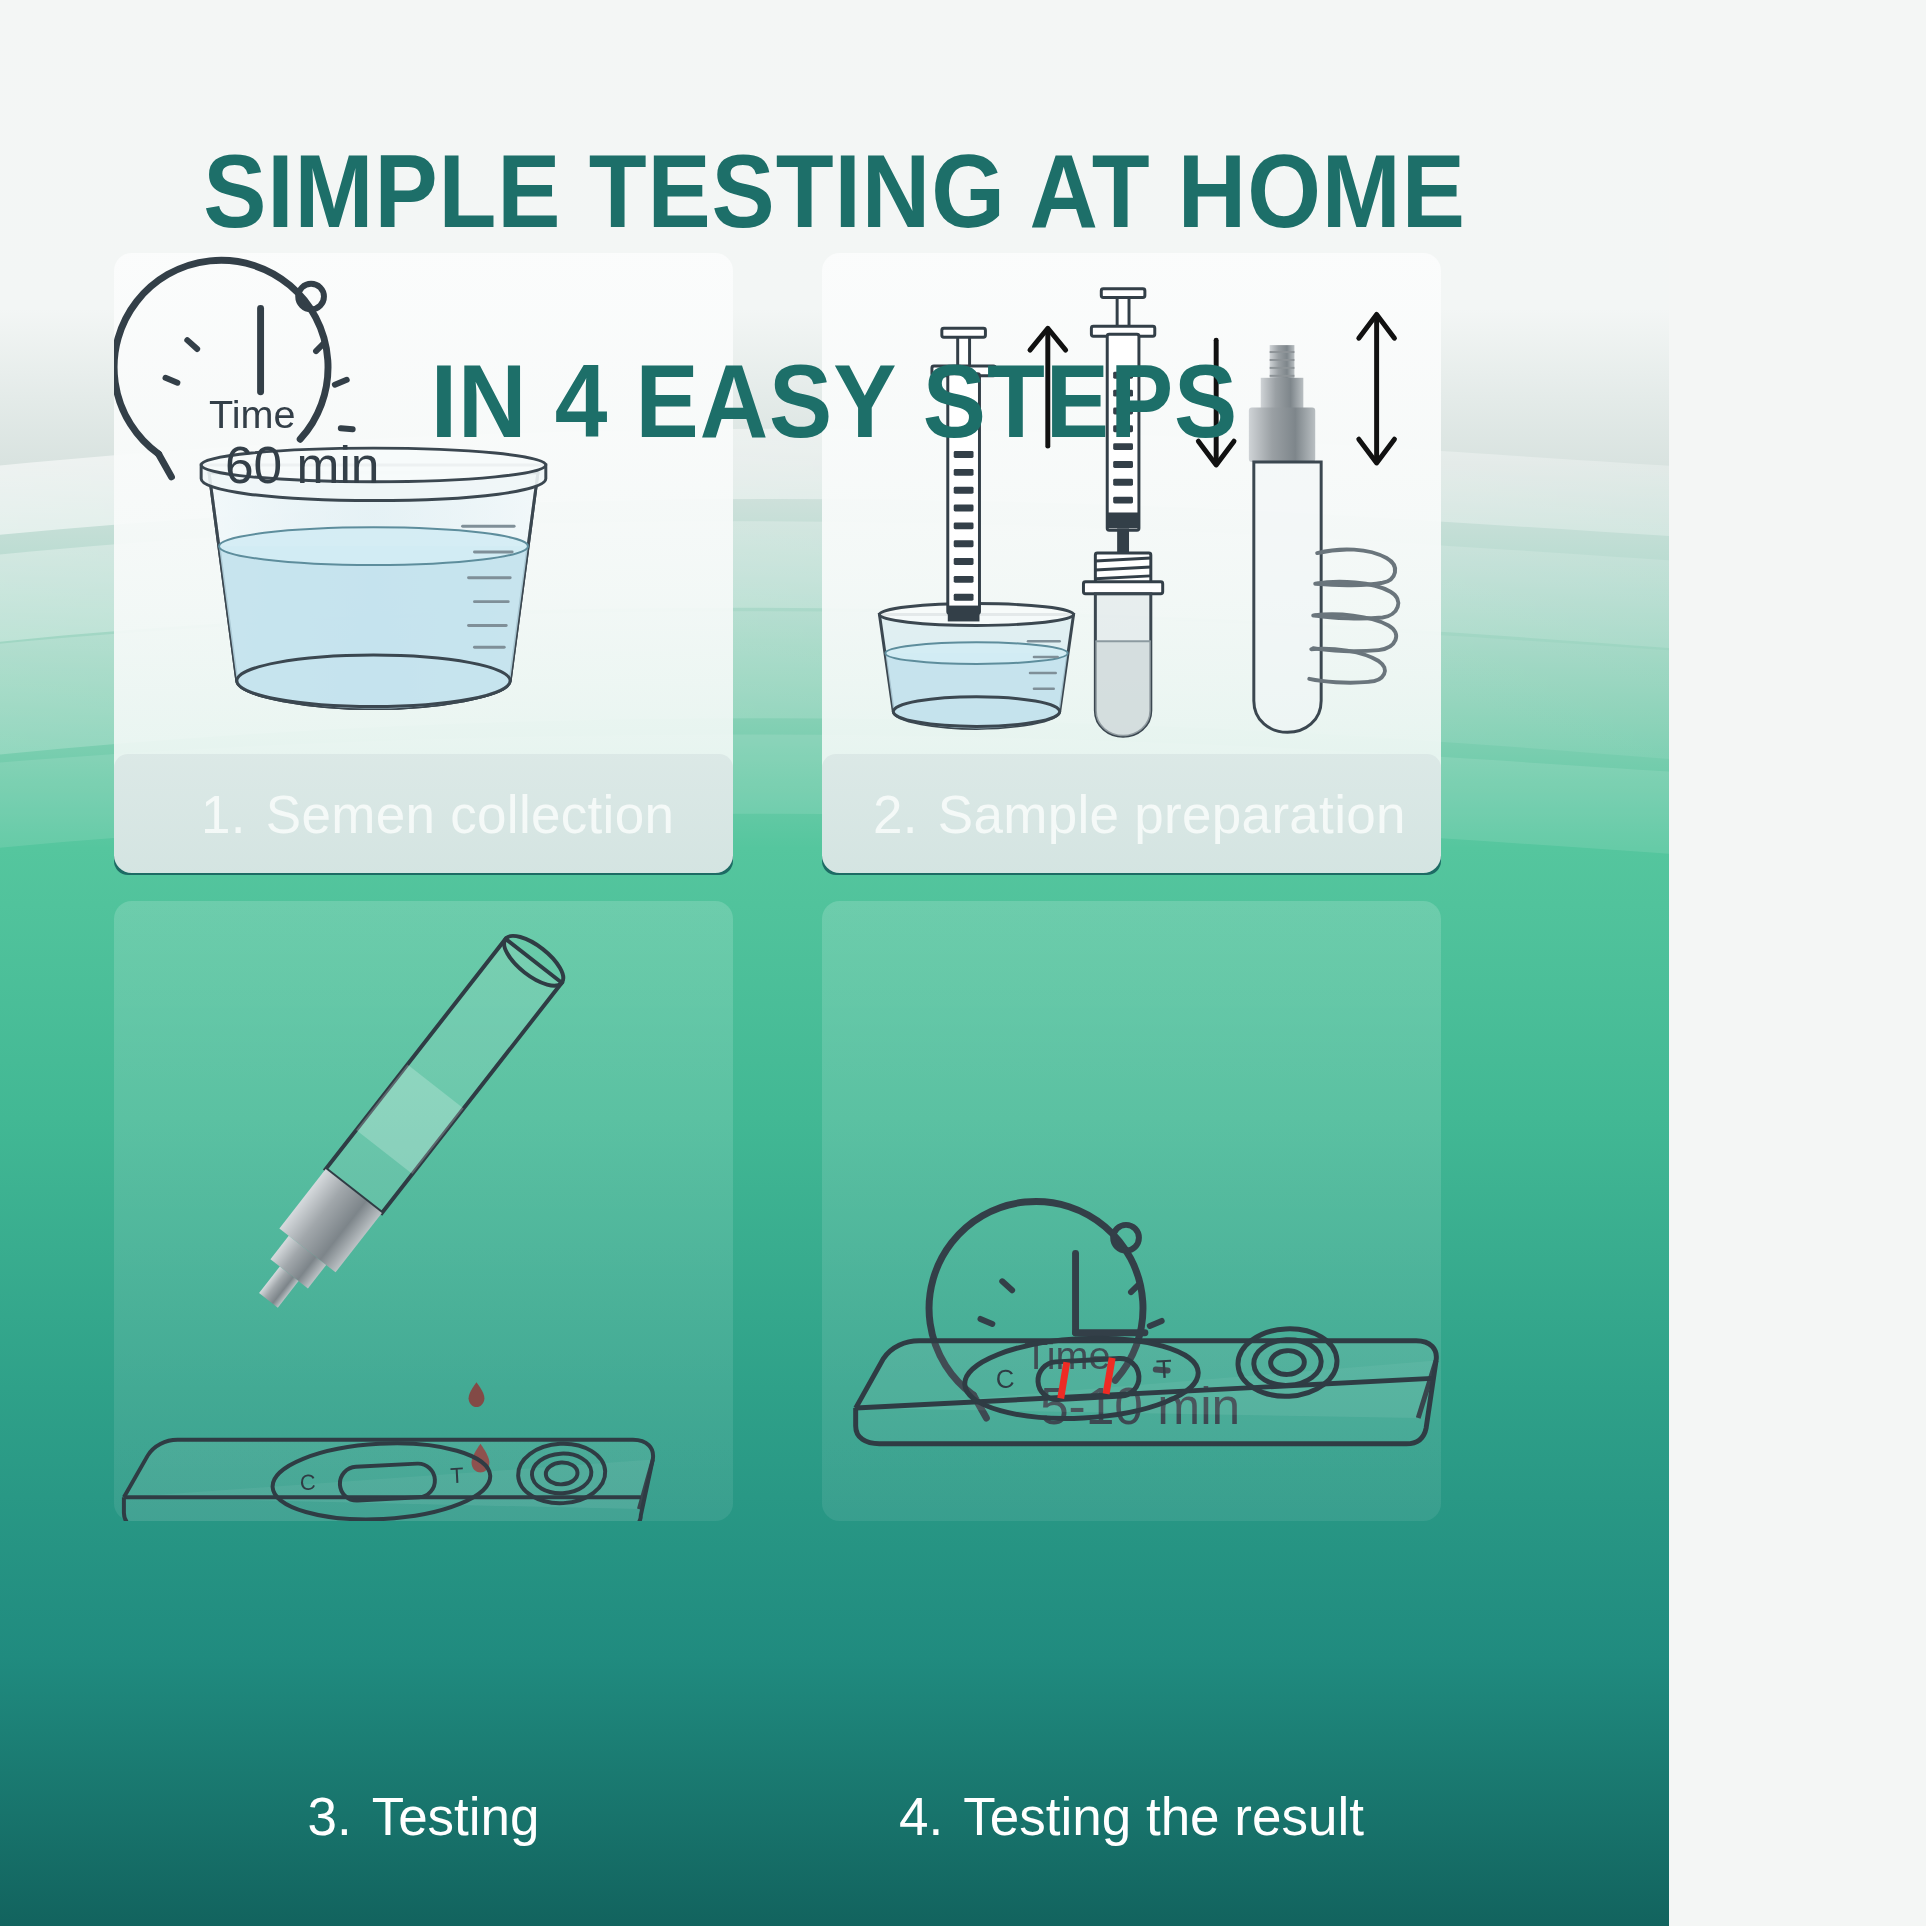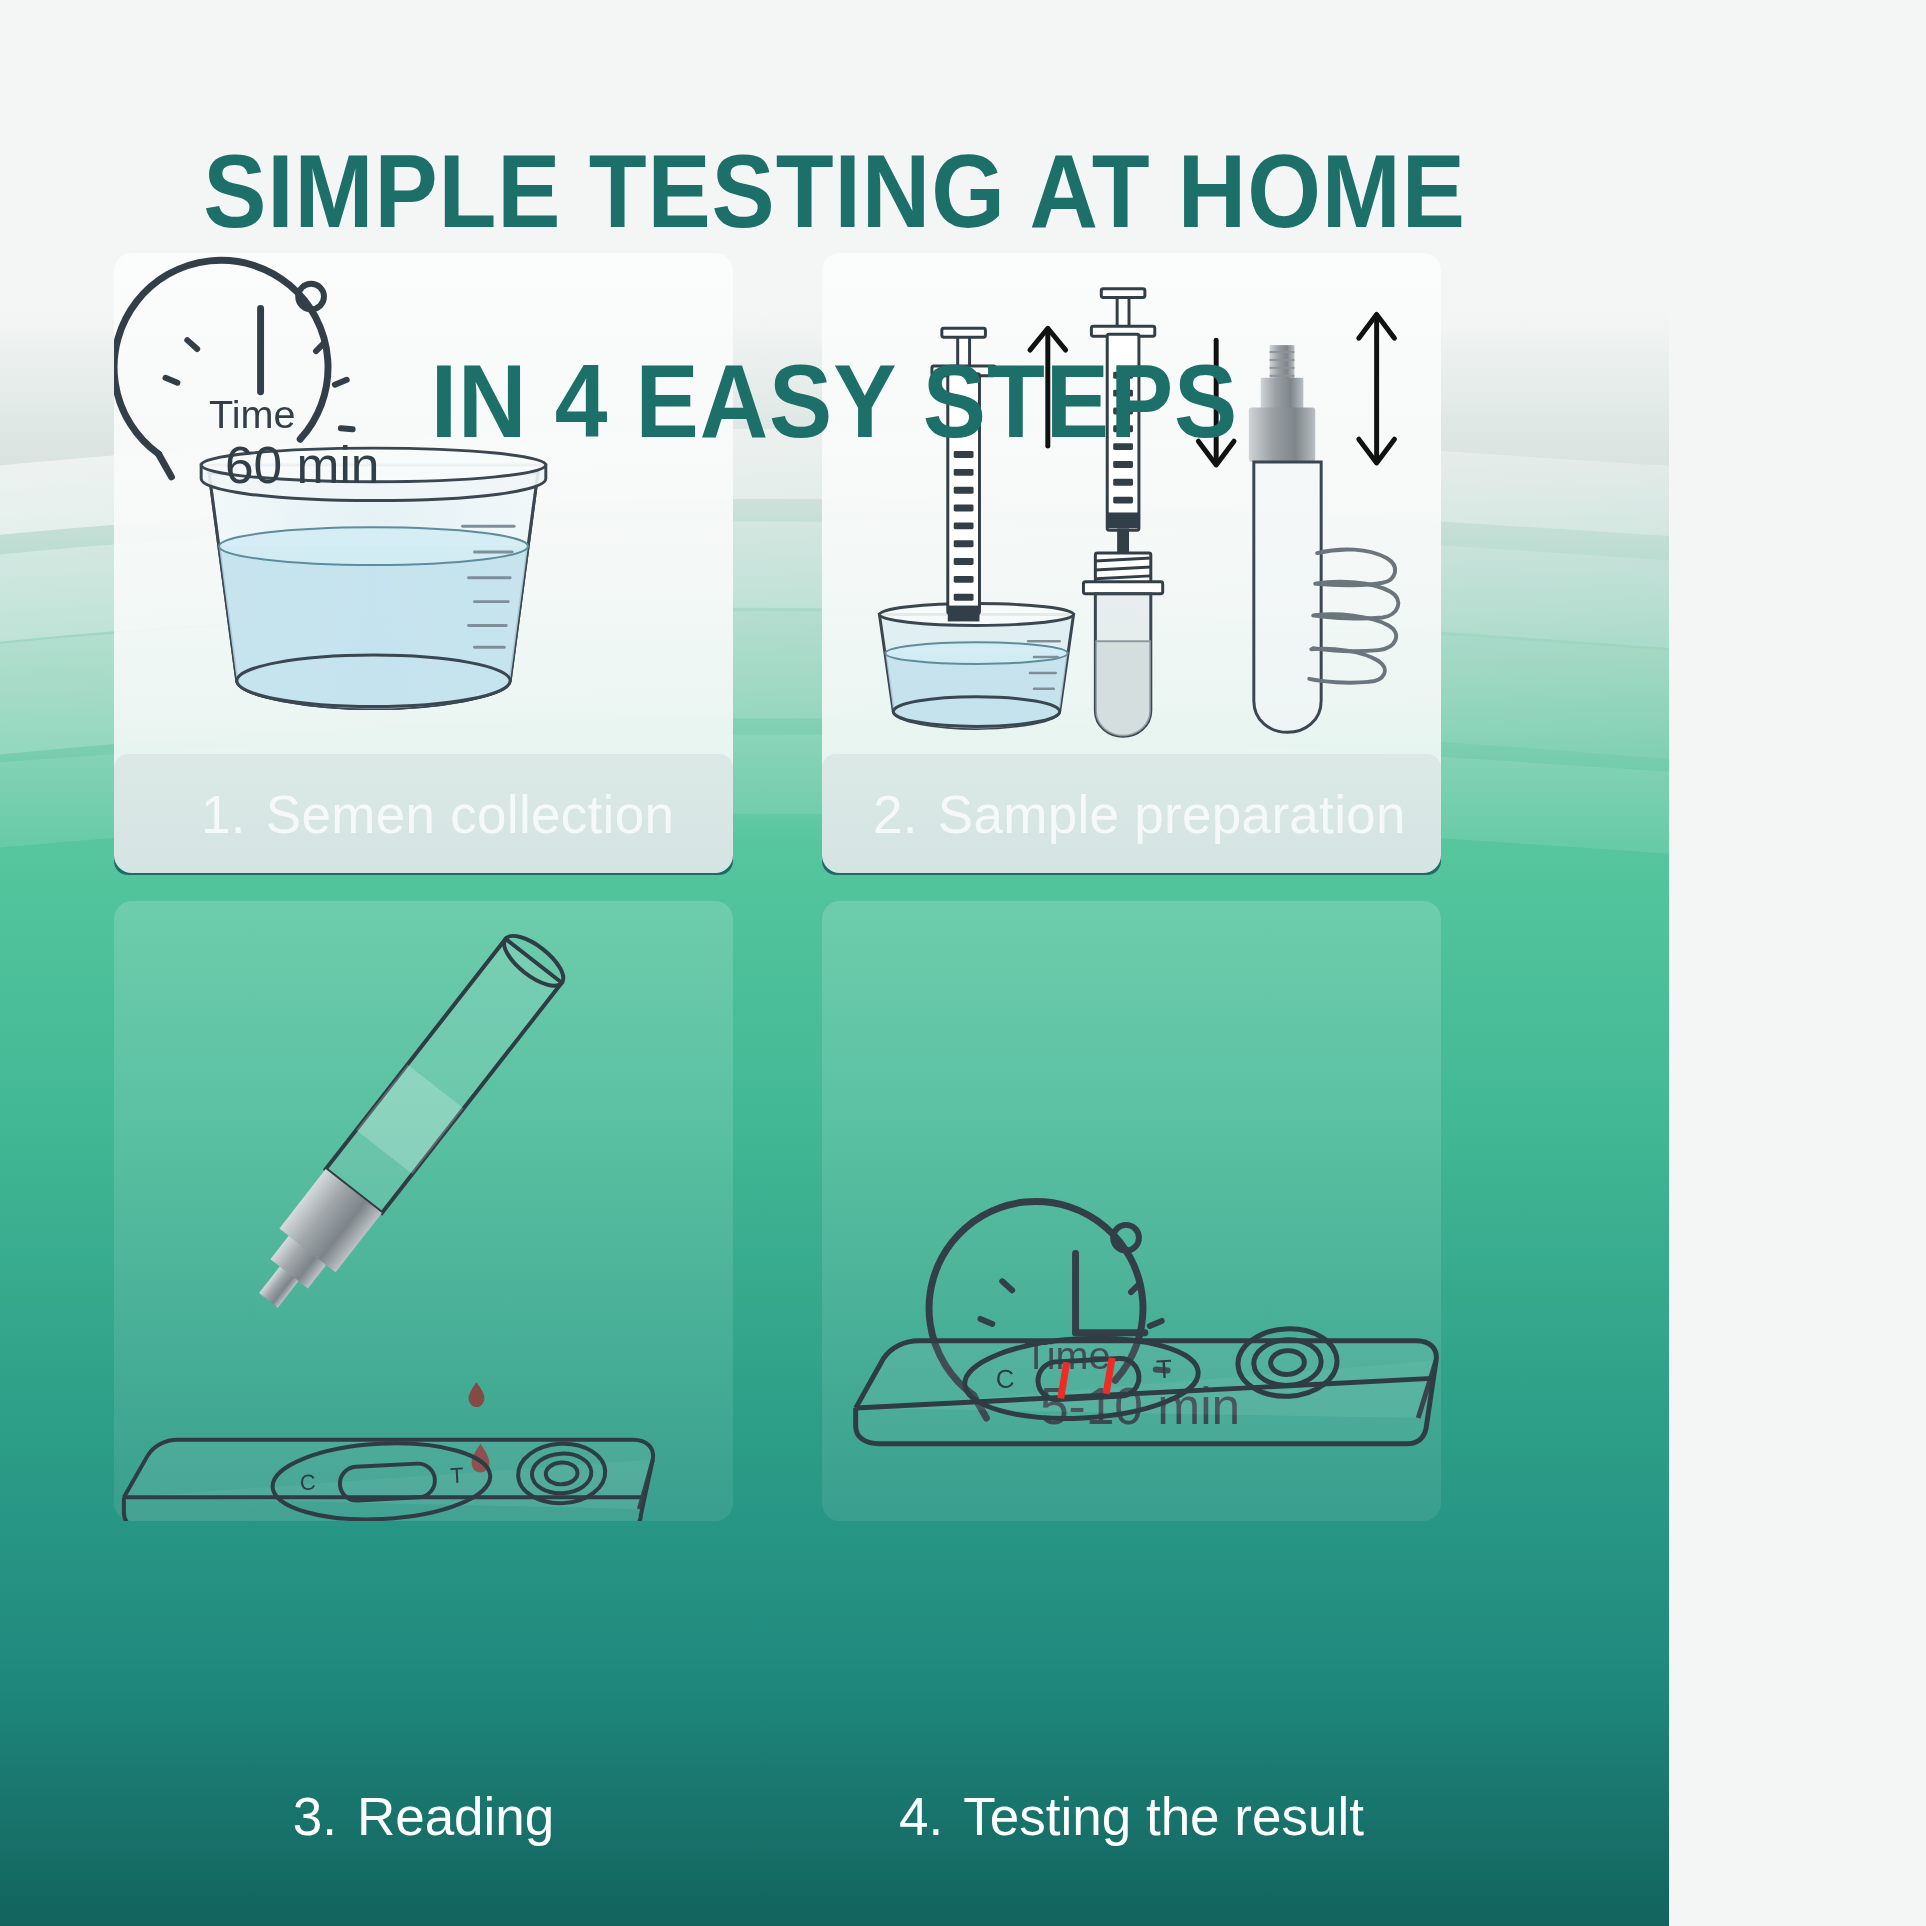--- a/index.html
+++ b/index.html
@@ -330,21 +330,21 @@
         <text x="340" y="588" font-family="Liberation Sans, sans-serif" font-size="22" fill="#2f3c44" stroke="none" transform="rotate(-3 340 588)">T</text>
 
         <ellipse cx="452" cy="578" rx="44" ry="30" transform="rotate(-3 452 578)"></ellipse>
         <ellipse cx="452" cy="578" rx="30" ry="20" transform="rotate(-3 452 578)"></ellipse>
         <ellipse cx="452" cy="578" rx="16" ry="11" transform="rotate(-3 452 578)"></ellipse>
       </g>
     </svg>
   </div>
   <div class="label-plain" style="left:114px;top:1762px;width:619px;height:109px;">
     <span class="idx">3.</span>
-    <span>Reading</span>
+    <span>Testing</span>
   </div>
 
   <div class="panel" style="left:822px;top:901px;width:619px;height:620px;">
     <svg width="619" height="620" viewBox="0 0 625 626">
       <defs>
         <linearGradient id="c4bg" x1="0" y1="0" x2="0" y2="1">
           <stop offset="0" stop-color="#ffffff" stop-opacity="0.16"></stop>
           <stop offset="1" stop-color="#ffffff" stop-opacity="0.08"></stop>
         </linearGradient>
       </defs>

